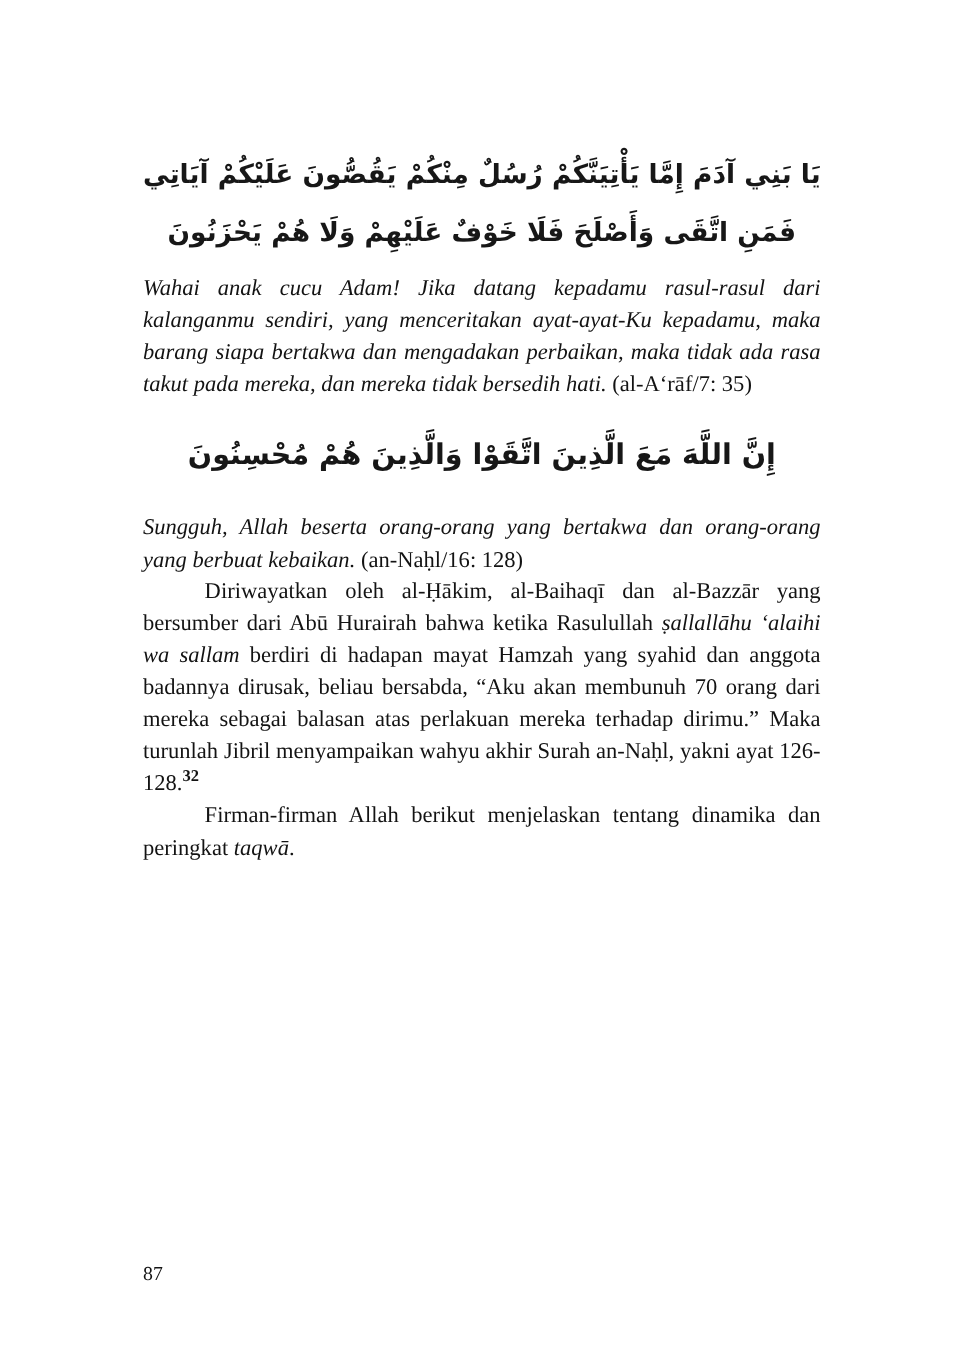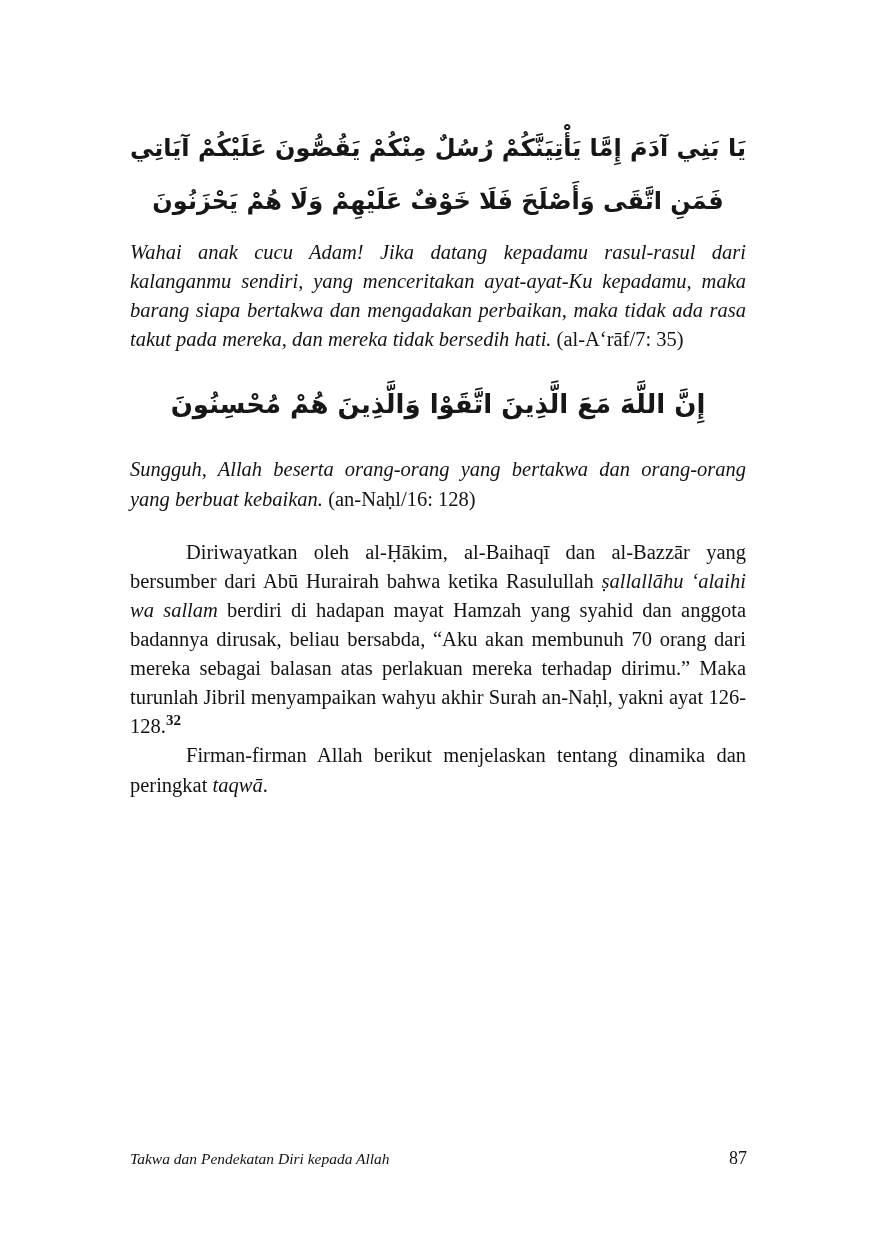--- a/index.html
+++ b/index.html
@@ -10,21 +10,21 @@
     height: 1240px;
     margin: 0 auto;
     background: #ffffff;
     font-family: "Liberation Serif", serif;
     color: #131313;
     overflow: hidden;
   }
   .content {
     position: absolute;
     left: 130px;
-    top: 122px;
+    top: 132px;
     width: 616px;
   }
   .arabic {
     direction: rtl;
     unicode-bidi: embed;
     text-align: center;
     font-family: "DejaVu Sans", sans-serif;
     font-weight: 700;
     font-size: 24px;
     line-height: 2.2;
@@ -34,21 +34,21 @@
   .arabic.v2 { margin-top: 26px; margin-bottom: 26px; font-size: 26px; line-height: 1.9; }
   .arabic.v3 { margin-top: 18px; margin-bottom: 26px; }
   .trans {
     font-size: 20.5px;
     line-height: 1.42;
     text-align: justify;
   }
   .trans .it { font-style: italic; }
   .trans .ref { font-style: normal; }
   .trans.t1 { margin-bottom: 4px; }
-  .trans.t2 { margin-bottom: 24px; }
+  .trans.t2 { }
   .body-p {
     font-size: 20.5px;
     line-height: 1.42;
     text-align: justify;
     text-indent: 56px;
   }
   .body-p .it { font-style: italic; }
   sup.fn {
     font-size: 15px;
     line-height: 0;
@@ -83,16 +83,15 @@
 
     <p class="body-p"><span>Diriwayatkan oleh al-Ḥākim, al-Baihaqī dan al-Bazzār yang bersumber dari Abū Hurairah bahwa ketika Rasulullah </span><span class="it">ṣallallāhu ‘alaihi wa sallam</span><span> berdiri di hadapan mayat Hamzah yang syahid dan anggota badannya dirusak, beliau bersabda, “Aku akan membunuh 70 orang dari mereka sebagai balasan atas perlakuan mereka terhadap dirimu.” Maka turunlah Jibril menyampaikan wahyu akhir Surah an-Naḥl, yakni ayat 126-128.</span><sup class="fn">32</sup></p>
 
     <p class="body-p"><span>Firman-firman Allah berikut menjelaskan tentang dinamika dan peringkat </span><span class="it">taqwā</span><span>.</span></p>
 
 
 
   </div>
 
   <div class="footer">
-    <span class="running-title">Takwa dan Pendekatan Diri kepada Allah</span>
     <span class="page-number">87</span>
   </div>
 </div>
 
 </body></html>

